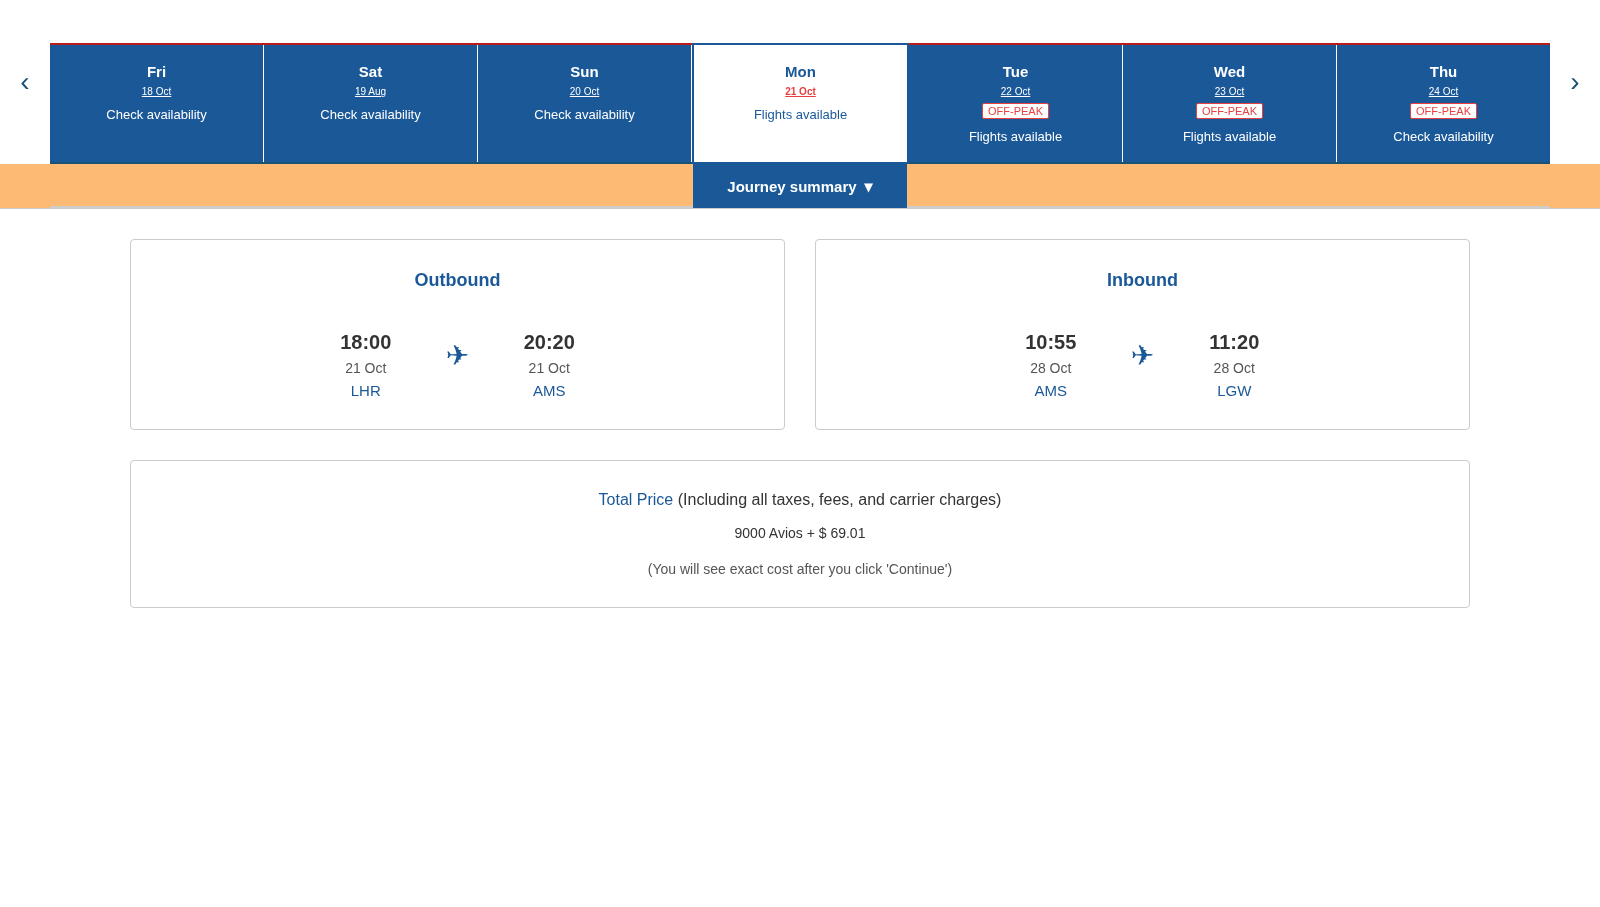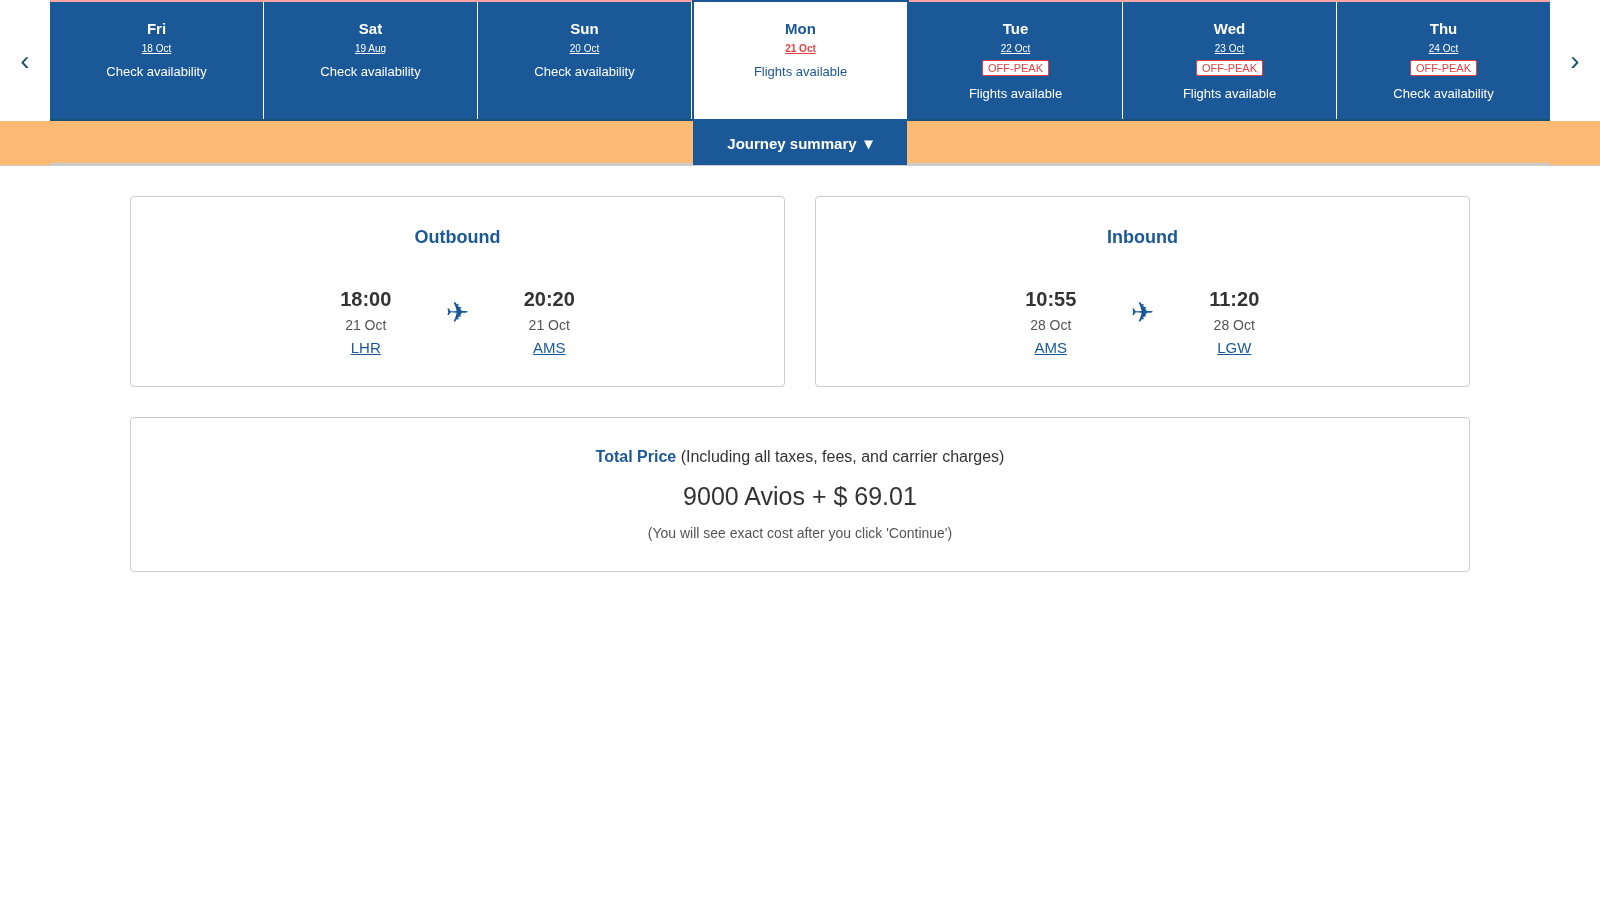--- a/index.html
+++ b/index.html
@@ -30,22 +30,23 @@
       position: absolute;
       top: 50%;
       transform: translateY(-50%);
     }
     .nav-arrow.left { left: 0; }
     .nav-arrow.right { right: 0; }
 
     .calendar-days {
       display: flex;
       flex: 1;
-      border-top: 2px solid #fca5a5;
+      border-top: 2px solid #b91c1c;
       border-bottom: 2px solid #1a5276;
+      margin-top: 43px;
     }
 
     .day-cell {
       flex: 1;
       background: #1a5898;
       color: #fff;
       text-align: center;
       padding: 18px 10px;
       border-right: 1px solid #fff;
       cursor: pointer;
@@ -182,21 +183,20 @@
 
     .flight-date {
       font-size: 14px;
       color: #555;
       margin: 6px 0;
     }
 
     .flight-airport {
       font-size: 15px;
       color: #1a5898;
-      text-decoration: underline;
       cursor: pointer;
     }
 
     .flight-plane-icon {
       font-size: 28px;
       color: #1a5898;
       margin: 0 20px;
       margin-bottom: 20px;
     }
 
@@ -208,29 +208,29 @@
       text-align: center;
     }
 
     .pricing-title {
       font-size: 16px;
       color: #333;
       margin-bottom: 16px;
     }
 
     .pricing-title strong {
-      font-weight: bold;
+      font-weight: normal;
       color: #1a5898;
       margin-top: 16px;
     }
 
     .pricing-amount {
-      font-size: 25px;
+      font-size: 14px;
       color: #333;
-      margin-bottom: 14px;
+      margin-bottom: 20px;
     }
 
     .pricing-more-link {
       color: #1a5898;
       text-decoration: underline;
       cursor: pointer;
       font-size: 15px;
       display: inline-block;
       margin-bottom: 16px;
     }

